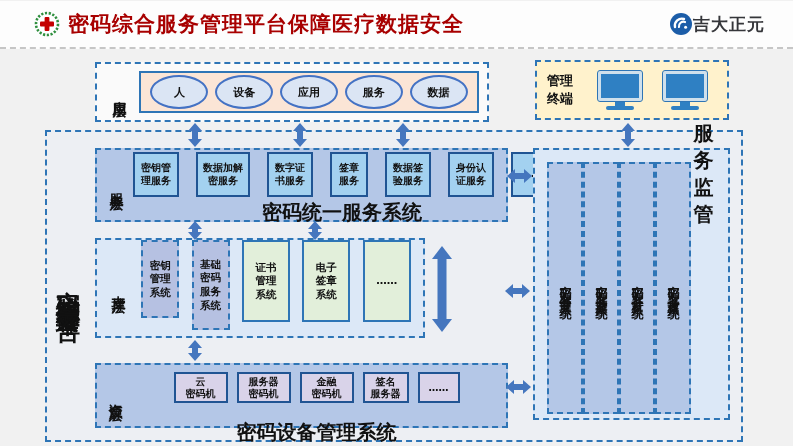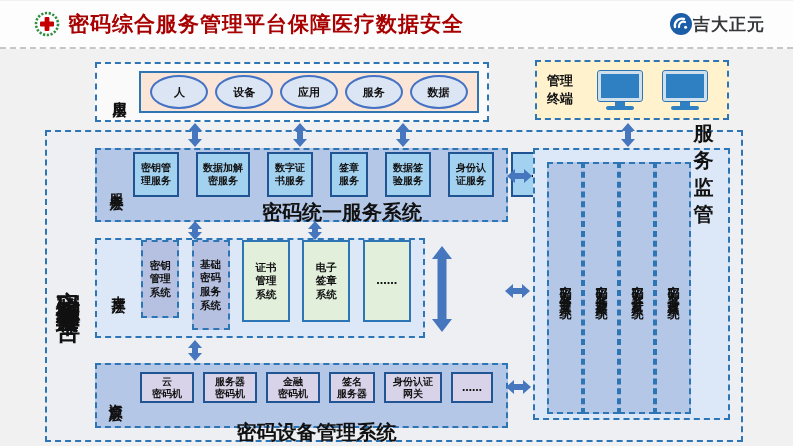--- a/index.html
+++ b/index.html
@@ -216,22 +216,20 @@
   <div class="res-content">
     <div class="res-row">
       <div class="res-box pre w54">云
 密码机</div>
       <div class="res-box pre w54">服务器
 密码机</div>
       <div class="res-box pre w54">金融
 密码机</div>
       <div class="res-box pre w46">签名
 服务器</div>
-      <div class="res-box pre w58">身份认证
-网关</div>
       <div class="res-box pre w42">……</div>
     </div>
     <div class="syslabel res-sys">密码设备管理系统</div>
   </div>
 </div>
 
 <div class="supervision dash">
   <div class="supv-row">
     <div class="supv-box">密码业务管理系统</div>
     <div class="supv-box">密码业务监控系统</div>

